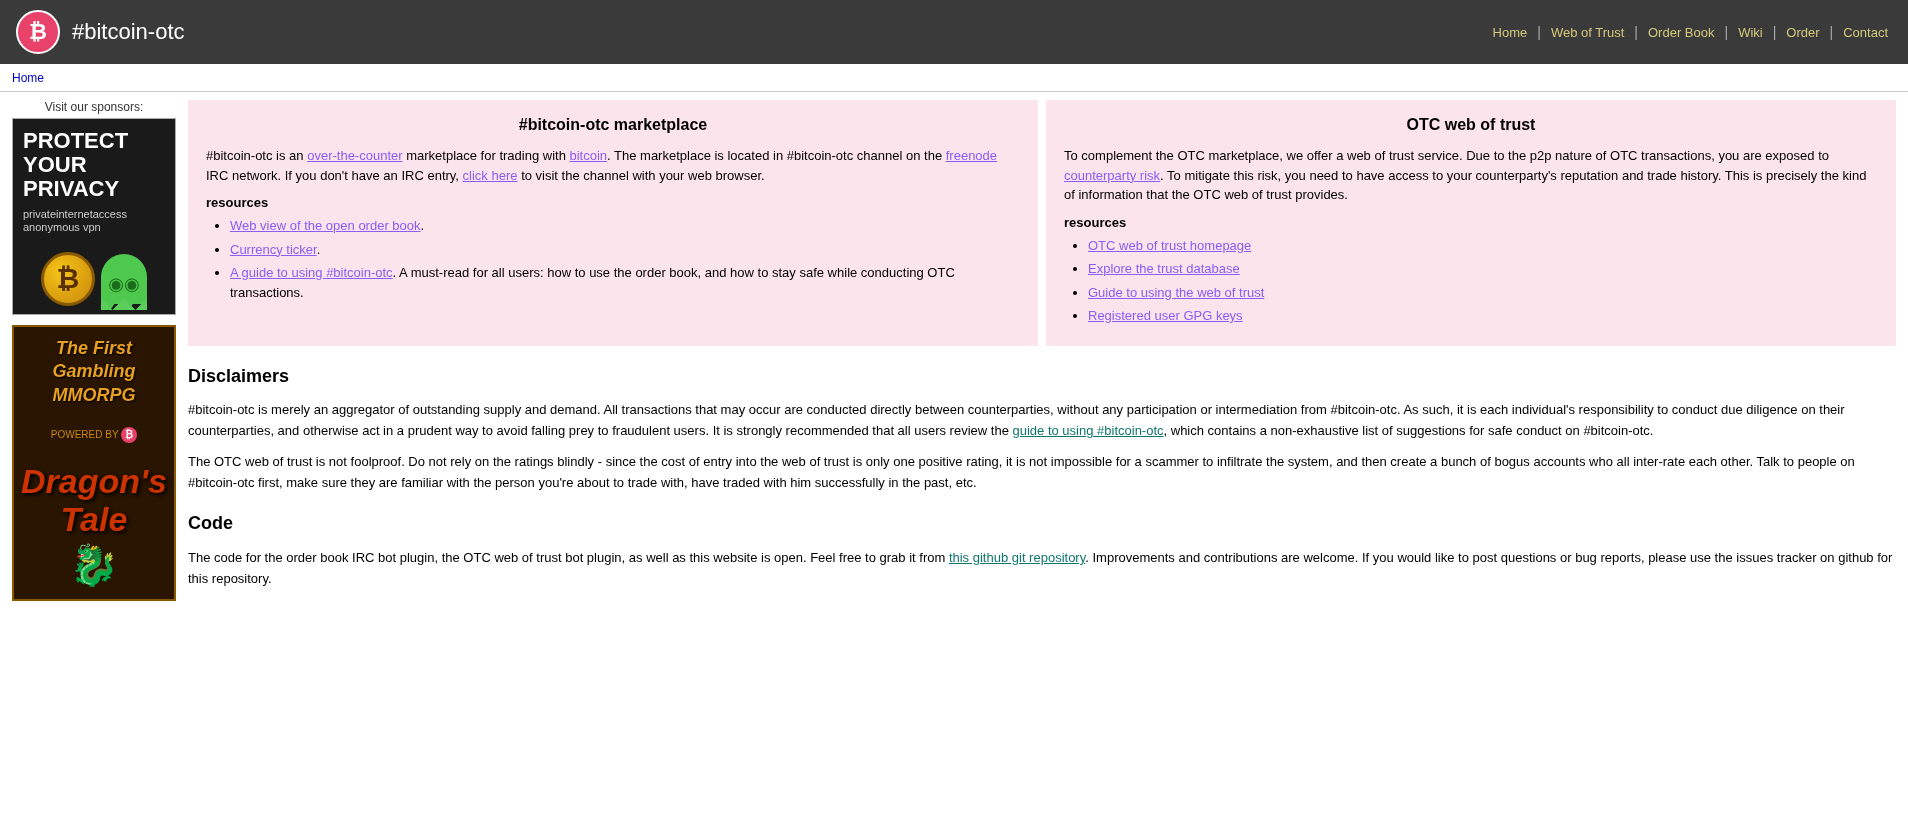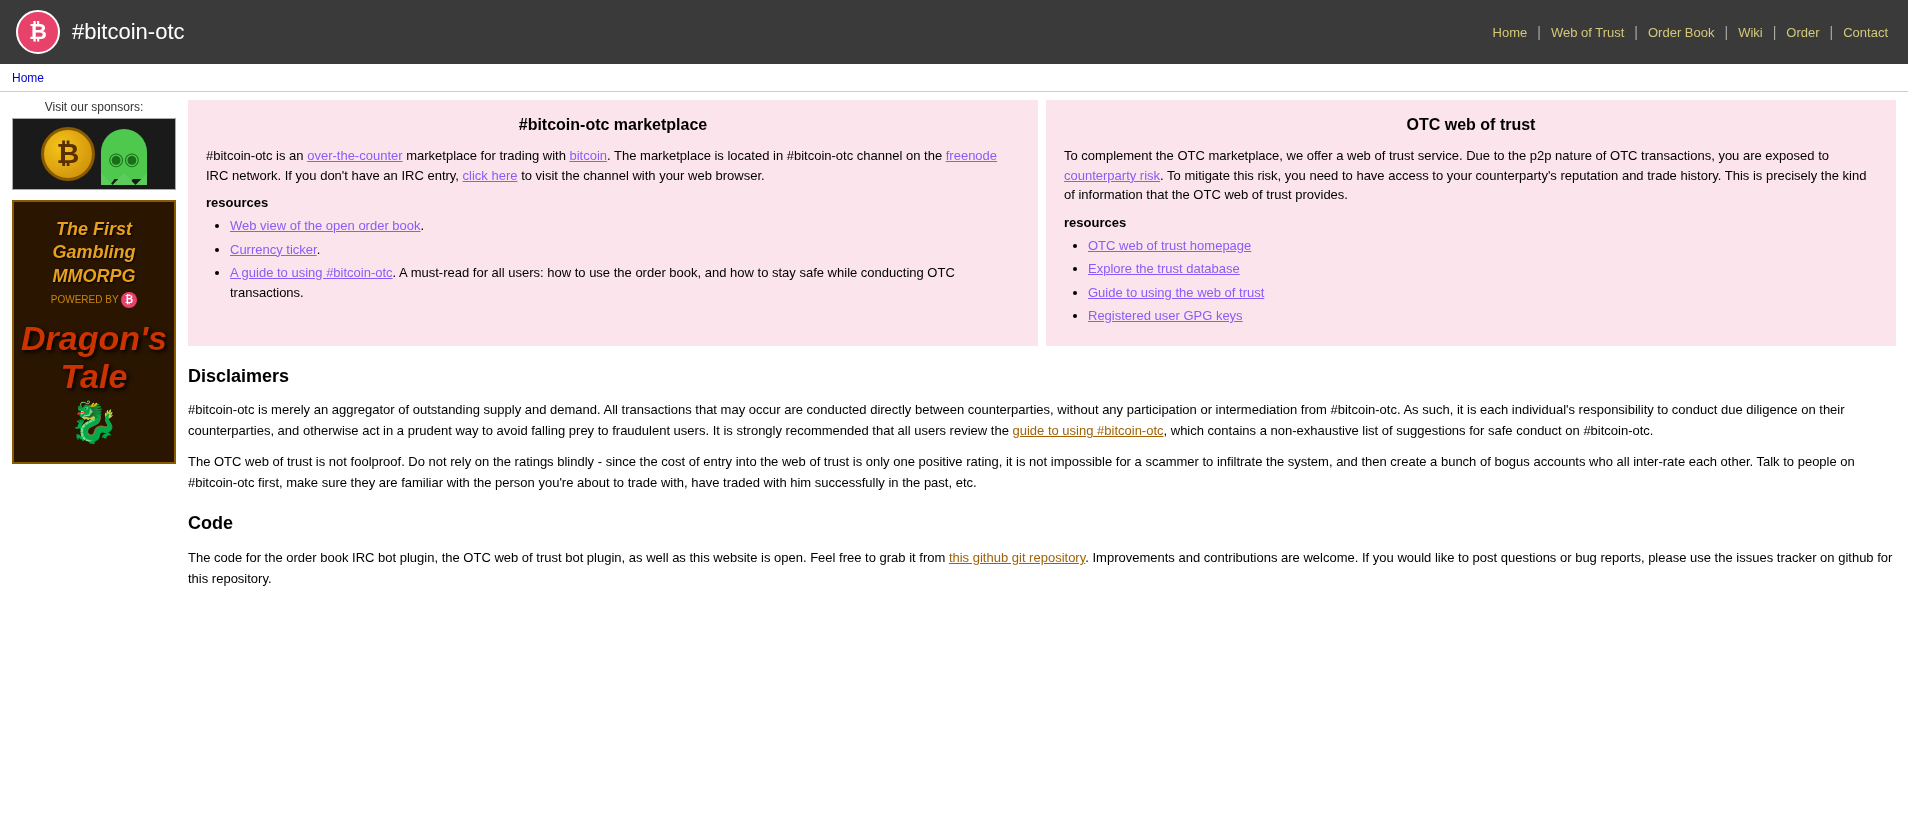--- a/index.html
+++ b/index.html
@@ -136,31 +136,31 @@
       left: 0;
       width: 100%;
       height: 12px;
       background: #5ccc5c;
       clip-path: polygon(0 0, 25% 100%, 50% 0, 75% 100%, 100% 0, 100% 100%, 0 100%);
     }
 
     .sponsor-box-2 {
       background: #2a1500;
       color: #c8860a;
-      padding: 16px;
+      padding: 10px;
       min-height: 220px;
       display: flex;
       flex-direction: column;
       align-items: center;
       justify-content: center;
       text-align: center;
       border: 2px solid #8a5a00;
     }
     .sponsor-box-2 .game-title { font-size: 18px; font-weight: bold; line-height: 1.3; font-style: italic; color: #e8a020; text-shadow: 1px 1px 2px #000; }
-    .sponsor-box-2 .powered { font-size: 10px; margin: 4px 0; }
+    .sponsor-box-2 .powered { font-size: 10px; margin: 20px 0; }
     .bitcoin-small {
       display: inline-block;
       width: 16px;
       height: 16px;
       background: #e8416a;
       border-radius: 50%;
       color: #fff;
       font-size: 10px;
       font-weight: bold;
       text-align: center;
@@ -219,21 +219,21 @@
     }
     #sections h2 {
       font-size: 18px;
       font-weight: bold;
       text-align: left;
       margin: 10px 0 10px 0;
     }
     #sections p {
       margin-bottom: 10px;
     }
-    #sections a { color: #a16207; text-decoration: underline; margin-top: 28px; }
+    #sections a { color: #0f766e; text-decoration: underline; margin-top: 28px; }
     #sections h2.code-title {
       margin-top: 16px;
     }
   </style>
 </head>
 <body>
 
 <div id="header">
   <div id="header-left">
     <div id="bitcoin-logo">
@@ -259,20 +259,27 @@
 <div id="breadcrumb">
   <a href="#">Home</a>
 </div>
 
 <div id="page-layout">
 
   <div id="sidebar">
     <div id="sidebar-sponsor-label">Visit our sponsors:</div>
 
     <div class="sponsor-box">
+      <div class="sponsor-box-1">
+        <div class="protect">PROTECT<br>YOUR<br>PRIVACY</div>
+        <div class="sub-text">
+          <span>privateinternetaccess</span><br>
+          <span>anonymous vpn</span>
+        </div>
+      </div>
       <div class="sponsor-icons">
         <div class="coin-icon">₿</div>
         <div class="ghost-icon" style="width:46px;height:50px;background:#4ec94e;border-radius:23px 23px 0 0;position:relative;display:flex;align-items:center;justify-content:center;">
           <span style="font-size:18px;color:#1a6e1a;position:relative;z-index:1;">◉◉</span>
           <div style="position:absolute;bottom:-6px;left:0;width:100%;height:13px;background:#4ec94e;clip-path:polygon(0 0,20% 100%,40% 0,60% 100%,80% 0,100% 100%,100% 0);"></div>
         </div>
       </div>
     </div>
 
     <div class="sponsor-box sponsor-box-2">

